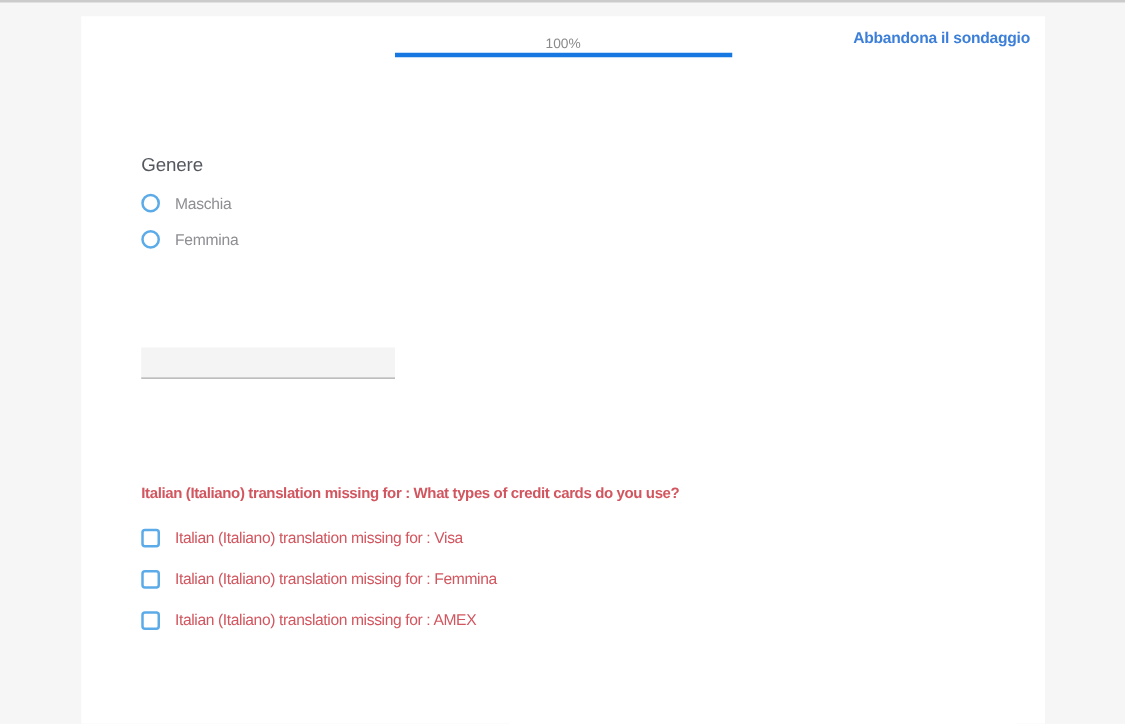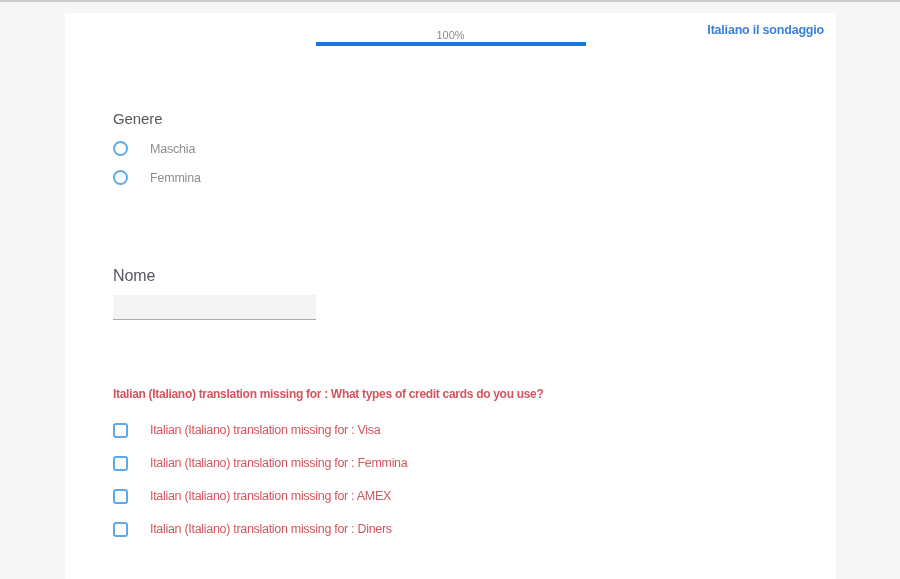--- a/index.html
+++ b/index.html
@@ -44,42 +44,42 @@
   .progress-track {
     width: 100%; height: 4px;
     background: #e8e8e8;
     overflow: hidden;
   }
   .progress-fill {
     height: 100%;
     background: #1778e2;
   }
   .section { position: absolute; left: 48px; }
-  .sec-gender { top: 98px; }
+  .sec-gender { top: 112px; }
   .sec-name   { top: 254px; }
   .sec-cards  { top: 375px; }
 
   .q-title {
     font-size: 15px;
     color: #55575e;
     line-height: 16px;
     letter-spacing: -0.1px;
   }
   .q-title.name-title { font-size: 16px; line-height: 17px; }
   .q-title.error {
     font-size: 12px;
     line-height: 13px;
     color: #d2565f;
     font-weight: 700;
     letter-spacing: -0.3px;
   }
   .option-row {
     display: flex;
     align-items: center;
-    gap: 22px;
+    gap: 12px;
     cursor: pointer;
   }
   .radio-row { margin-top: 14px; height: 15px; }
   .radio-row + .radio-row { margin-top: 14px; }
   .radio-control {
     width: 15px; height: 15px;
     border: 2px solid #5cabe9;
     border-radius: 50%;
     background: #ffffff;
     flex: 0 0 auto;
@@ -113,21 +113,21 @@
     outline: none;
   }
 </style>
 </head>
 <body>
 
 <div class="top-line"></div>
 
 <div class="card">
 
-  <a class="abandon-link">Italiano il sondaggio</a>
+  <a class="abandon-link">Abbandona il sondaggio</a>
 
   <div class="progress-wrap">
     <div class="progress-label">100%</div>
     <div class="progress-track">
       <div class="progress-fill" style="width: 100%;"></div>
     </div>
   </div>
 
   <div class="section sec-gender">
     <div class="q-title">Genere</div>
@@ -137,21 +137,20 @@
       <span class="option-label">Maschia</span>
     </div>
 
     <div class="option-row radio-row">
       <span class="radio-control"></span>
       <span class="option-label">Femmina</span>
     </div>
   </div>
 
   <div class="section sec-name">
-    <div class="q-title name-title">Nome</div>
     <input class="name-input" type="text" value="" style="">
   </div>
 
   <div class="section sec-cards">
     <div class="q-title error">Italian (Italiano) translation missing for : What types of credit cards do you use?</div>
 
     <div class="option-row check-row first">
       <span class="check-control"></span>
       <span class="option-label">Italian (Italiano) translation missing for : Visa</span>
     </div>
@@ -159,19 +158,15 @@
     <div class="option-row check-row">
       <span class="check-control"></span>
       <span class="option-label">Italian (Italiano) translation missing for : Femmina</span>
     </div>
 
     <div class="option-row check-row">
       <span class="check-control"></span>
       <span class="option-label">Italian (Italiano) translation missing for : AMEX</span>
     </div>
 
-    <div class="option-row check-row">
-      <span class="check-control"></span>
-      <span class="option-label">Italian (Italiano) translation missing for : Diners</span>
-    </div>
   </div>
 
 </div>
 
 </body></html>

